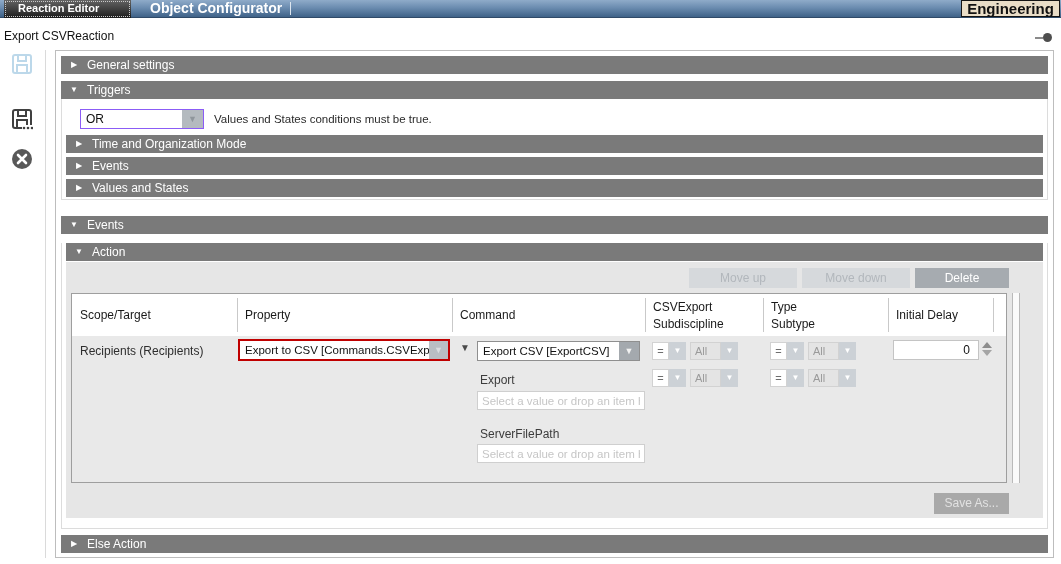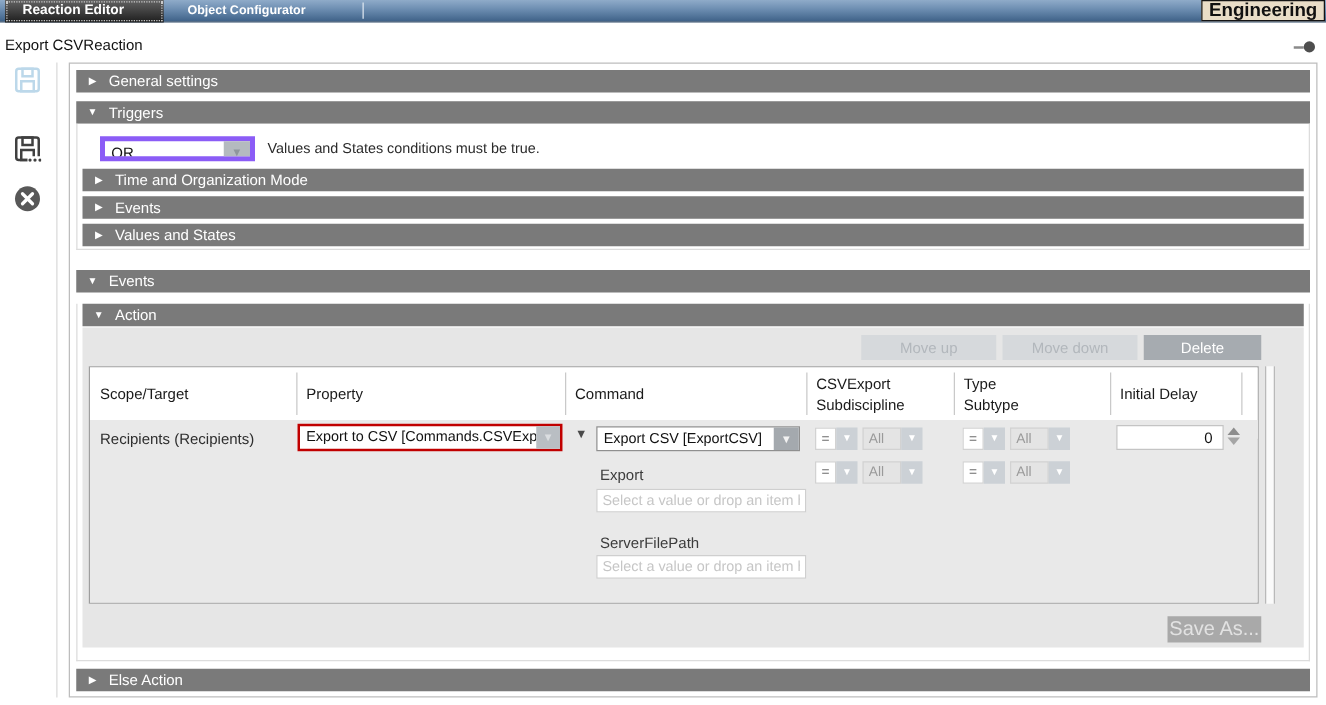--- a/index.html
+++ b/index.html
@@ -9,21 +9,21 @@
     font-family:"Liberation Sans", sans-serif; color:#1a1a1a;
   }
 
   
   .topbar { position:absolute; left:0; top:0; width:1061px; height:18px;
     background:linear-gradient(#8fabc9,#6b8cb0 45%,#3f6288); border-bottom:1px solid #2f4a68; }
   .tab-active { position:absolute; left:4px; top:0; width:127px; height:18px;
     background:linear-gradient(#636363,#1d1d1d); color:#fff; font-size:11px; font-weight:bold;
     line-height:17px; padding-left:14px; outline:1px dotted #c9c9c9; outline-offset:-2px; cursor:default; }
   .tab-inactive { position:absolute; left:150px; top:0; height:18px; line-height:17px;
-    color:#ffffff; font-size:10px; font-weight:bold; cursor:default; }
+    color:#ffffff; font-size:14px; font-weight:bold; cursor:default; }
   .tab-sep { position:absolute; left:290px; top:2px; width:1px; height:13px; background:#dde6ef; }
   .btn-eng { position:absolute; right:1px; top:0; width:99px; height:17px; background:#e9ddc7;
     border:1px solid #141414; font-size:15px; font-weight:bold; text-align:center; line-height:14px; color:#111; }
 
   
   .page-title { position:absolute; left:4px; top:29px; font-size:12px; color:#111; }
   .pin { position:absolute; right:9px; top:33px; width:17px; height:10px; cursor:pointer; }
   .pin .stem { position:absolute; left:0; top:4px; width:8px; height:2px; background:#8a8a8a; }
   .pin .head { position:absolute; right:0; top:0; width:9px; height:9px; border-radius:50%; background:#4e4e4e; }
 
@@ -37,40 +37,40 @@
   .sec-bar { height:18px; background:#7a7a7a; color:#fff; font-size:12px;
     display:flex; align-items:center; margin:0 5px; cursor:pointer; }
   .sec-bar .tri { width:26px; text-align:center; font-size:8px; line-height:18px; }
   .sec-bar.first { margin-top:5px; }
   .sec-bar.triggers { margin-top:7px; }
   .sec-bar.output { margin-top:16px; }
   .sec-bar.elsebar { margin-top:6px; }
 
   .triggers-box { margin:0 5px; border:1px solid #dcdcdc; border-top:none; height:101px; background:#fff; }
   .cond-row { display:flex; align-items:center; padding:9px 8px 0 8px; height:30px; font-size:11.5px; color:#2b2b2b; }
-  .combo { display:flex; background:#fff; border:4px solid #8b5cf6; }
+  .combo { display:flex; background:#fff; border:1px solid #8b5cf6; }
   .combo .val { flex:1; overflow:hidden; white-space:nowrap; }
   .combo .arr { text-align:center; }
   .combo-or { width:124px; height:20px; margin:0 10px; }
   .combo-or .val { font-size:12px; line-height:18px; padding-left:5px; color:#111; }
   .combo-or .arr { width:21px; background:#b4babf; color:#8f969c; font-size:9px; line-height:18px; }
   .sub-bar { margin:0 4px; }
   .sub-bar.sb1 { margin-top:6px; }
   .sub-bar.sbn { margin-top:4px; }
 
   .output-box { margin:0 5px; border:1px solid #dcdcdc; border-top:none; height:286px; background:#fff; }
   .sec-bar.action { margin:9px 4px 0; }
   .action-area { position:relative; margin:1px 4px 0; height:256px; background:#e6e6e6; }
 
   .act-buttons { position:absolute; top:6px; right:34px; display:flex; gap:5px; }
   .btn-gray { height:20px; font-size:12px; text-align:center; line-height:20px; border:none; cursor:pointer; }
   .btn-dis { width:108px; background:#d6d9dc; color:#b2b7bc; }
   .btn-delete { width:94px; background:#a6abb0; color:#fff; }
   .btn-saveas { position:absolute; right:34px; top:231px; width:75px; height:21px;
-    background:#a9a9a9; color:#e2e2e2; font-size:16px; text-align:center; line-height:21px; border:none; cursor:pointer; }
+    background:#a9a9a9; color:#e2e2e2; font-size:12px; text-align:center; line-height:21px; border:none; cursor:pointer; }
 
   .act-table { position:absolute; left:5px; top:31px; width:936px; height:190px;
     background:#fff; border:1px solid #9e9e9e; }
   .v-scroll { position:absolute; left:946px; top:31px; width:8px; height:190px;
     background:#fafafa; border-left:1px solid #b9b9b9; border-right:1px solid #b9b9b9; }
 
   .thead { position:absolute; left:0; top:0; right:0; height:58px; background:#fff; border-bottom:1px solid #ababab; }
   .csep { position:absolute; top:4px; height:34px; width:1px; background:#c9c9c9; }
   .hlbl { position:absolute; font-size:12px; color:#1a1a1a; white-space:nowrap; }
   .hl-c { line-height:42px; }

